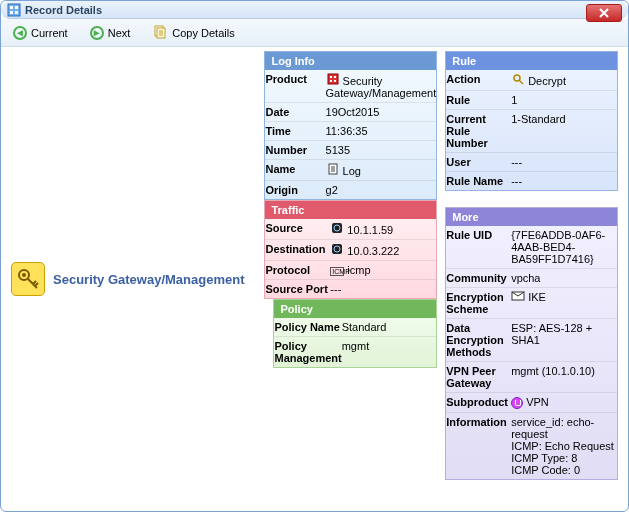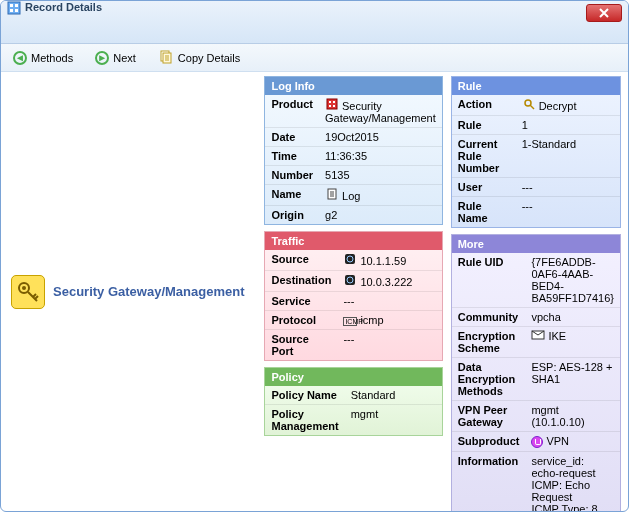--- a/index.html
+++ b/index.html
@@ -15,26 +15,27 @@
     height: 512px;
     border: 1px solid #7aa3d6;
     border-radius: 6px;
     overflow: hidden;
     background: #fff;
     display: flex;
     flex-direction: column;
   }
   .titlebar {
     background: linear-gradient(#eaf2fb, #d6e6f7);
-    height: 43px;
+    height: 18px;
     display: flex;
-    align-items: flex-start;
+    align-items: center;
     padding: 0 6px;
     border-bottom: 1px solid #b8cde6;
     position: relative;
+    border-radius: 13px;
   }
   .titlebar .title-icon {
     width: 14px; height:14px;
     display:inline-flex;align-items:center;justify-content:center;
     margin-right:4px;
   }
   .titlebar .title { font-weight:bold; color:#2a4461; }
   .close-btn {
     position:absolute; right:6px; top:3px;
     width: 36px; height:18px;
@@ -79,46 +80,46 @@
     width:34px;height:34px;background:#ffe15a;border:1px solid #c8a200;border-radius:5px;
     display:flex;align-items:center;justify-content:center;
   }
   .header-title { color:#3b5fa3; font-weight:bold; font-size:13px; }
   .main-scroll {
     flex:1;
     overflow-y:auto;
     padding: 4px 10px 10px 10px;
   }
   .cols { display:flex; gap:8px; }
-  .col { flex:1; display:flex; flex-direction:column; gap:6px; }
+  .col { flex:1; display:flex; flex-direction:column; gap:0; }
   .panel { border:1px solid; }
   .panel-h {
     color:#fff; font-weight:bold; padding:3px 6px;
   }
   .panel table { width:100%; border-collapse:collapse; }
   .panel td {
-    padding:3px 6px;
+    padding:3px 0;
     border-bottom:1px solid rgba(0,0,0,0.08);
     vertical-align:top;
   }
   .panel tr:last-child td { border-bottom:none; }
   .panel td.k { width:38%; font-weight:bold; }
   .panel td.v { }
   .ic { display:inline-block; width:14px; text-align:center; margin-right:3px; }
 
   
   .p-blue  { border-color:#8fb5e0; background: linear-gradient(#f4faff,#dcebfa); }
   .p-blue  .panel-h { background:#6a99d4; }
   .p-red   { border-color:#e6a8b3; background: linear-gradient(#fff2f4,#ffd9e0); }
   .p-red   .panel-h { background:#e05a6b; }
-  .p-green { border-color:#a8d49a; background: linear-gradient(#f4fff0,#e1f3d7); }
+  .p-green { border-color:#a8d49a; background: linear-gradient(#f4fff0,#e1f3d7); margin-left: 9px; }
   .p-green .panel-h { background:#71b85c; }
   .p-rule  { border-color:#9ab4e6; background: linear-gradient(#eef4ff,#d7e4fa); }
   .p-rule  .panel-h { background:#6d92e0; }
-  .p-purple{ border-color:#b2b0e0; background: linear-gradient(#f3f1ff,#e0ddf5); }
+  .p-purple{ border-color:#b2b0e0; background: linear-gradient(#f3f1ff,#e0ddf5); margin-top: 16px; }
   .p-purple .panel-h{ background:#8d86d8; }
 
   
   .main-scroll::-webkit-scrollbar { width:16px; }
   .main-scroll::-webkit-scrollbar-track { background:#eef3fa; }
   .main-scroll::-webkit-scrollbar-thumb { background:#c7d7eb; border:1px solid #a9c1df; }
 
   .vpn-badge {
     display:inline-block;width:12px;height:12px;border-radius:50%;
     background:#d946ef;border:1px solid #7e22ce;margin-right:3px;vertical-align:middle;
@@ -146,21 +147,21 @@
     <div class="close-btn">
       <svg width="12" height="10" viewBox="0 0 12 10">
           <path d="M2 1 L10 9 M10 1 L2 9" stroke="#fff" stroke-width="2"></path>
         </svg>
     </div>
   </div>
 
   <div class="toolbar">
     <div class="tbtn">
       <span class="circ">◄</span>
-      <span>Methods</span>
+      <span>Current</span>
     </div>
     <div class="tbtn">
       <span class="circ">►</span>
       <span>Next</span>
     </div>
     <div class="tbtn">
       <span class="copy-ic">
         <svg width="16" height="16" viewBox="0 0 16 16">
             <rect x="3" y="2" width="8" height="10" fill="#fff" stroke="#bfa22a"></rect>
             <rect x="5" y="4" width="8" height="10" fill="#fff8dc" stroke="#bfa22a"></rect>
@@ -244,24 +245,20 @@
                         </svg></span><span>10.1.1.59</span></td>
                   </tr>
               <tr>
                     <td class="k">Destination</td>
                     <td class="v"><span class="ic"><svg width="12" height="12" viewBox="0 0 12 12">
                           <rect x="1" y="1" width="10" height="10" rx="2" fill="#222"></rect>
                           <circle cx="6" cy="6" r="3" fill="none" stroke="#9cf"></circle>
                         </svg></span><span>10.0.3.222</span></td>
                   </tr>
               <tr>
-                    <td class="k">Service</td>
-                    <td class="v">---</td>
-                  </tr>
-              <tr>
                     <td class="k">Protocol</td>
                     <td class="v"><span class="ic" style="font-size:7px;border:1px solid #555;padding:0 1px;">ICMP</span><span>icmp</span></td>
                   </tr>
               <tr>
                     <td class="k">Source Port</td>
                     <td class="v">---</td>
                   </tr>
             </tbody>
               </table>
           </div>

